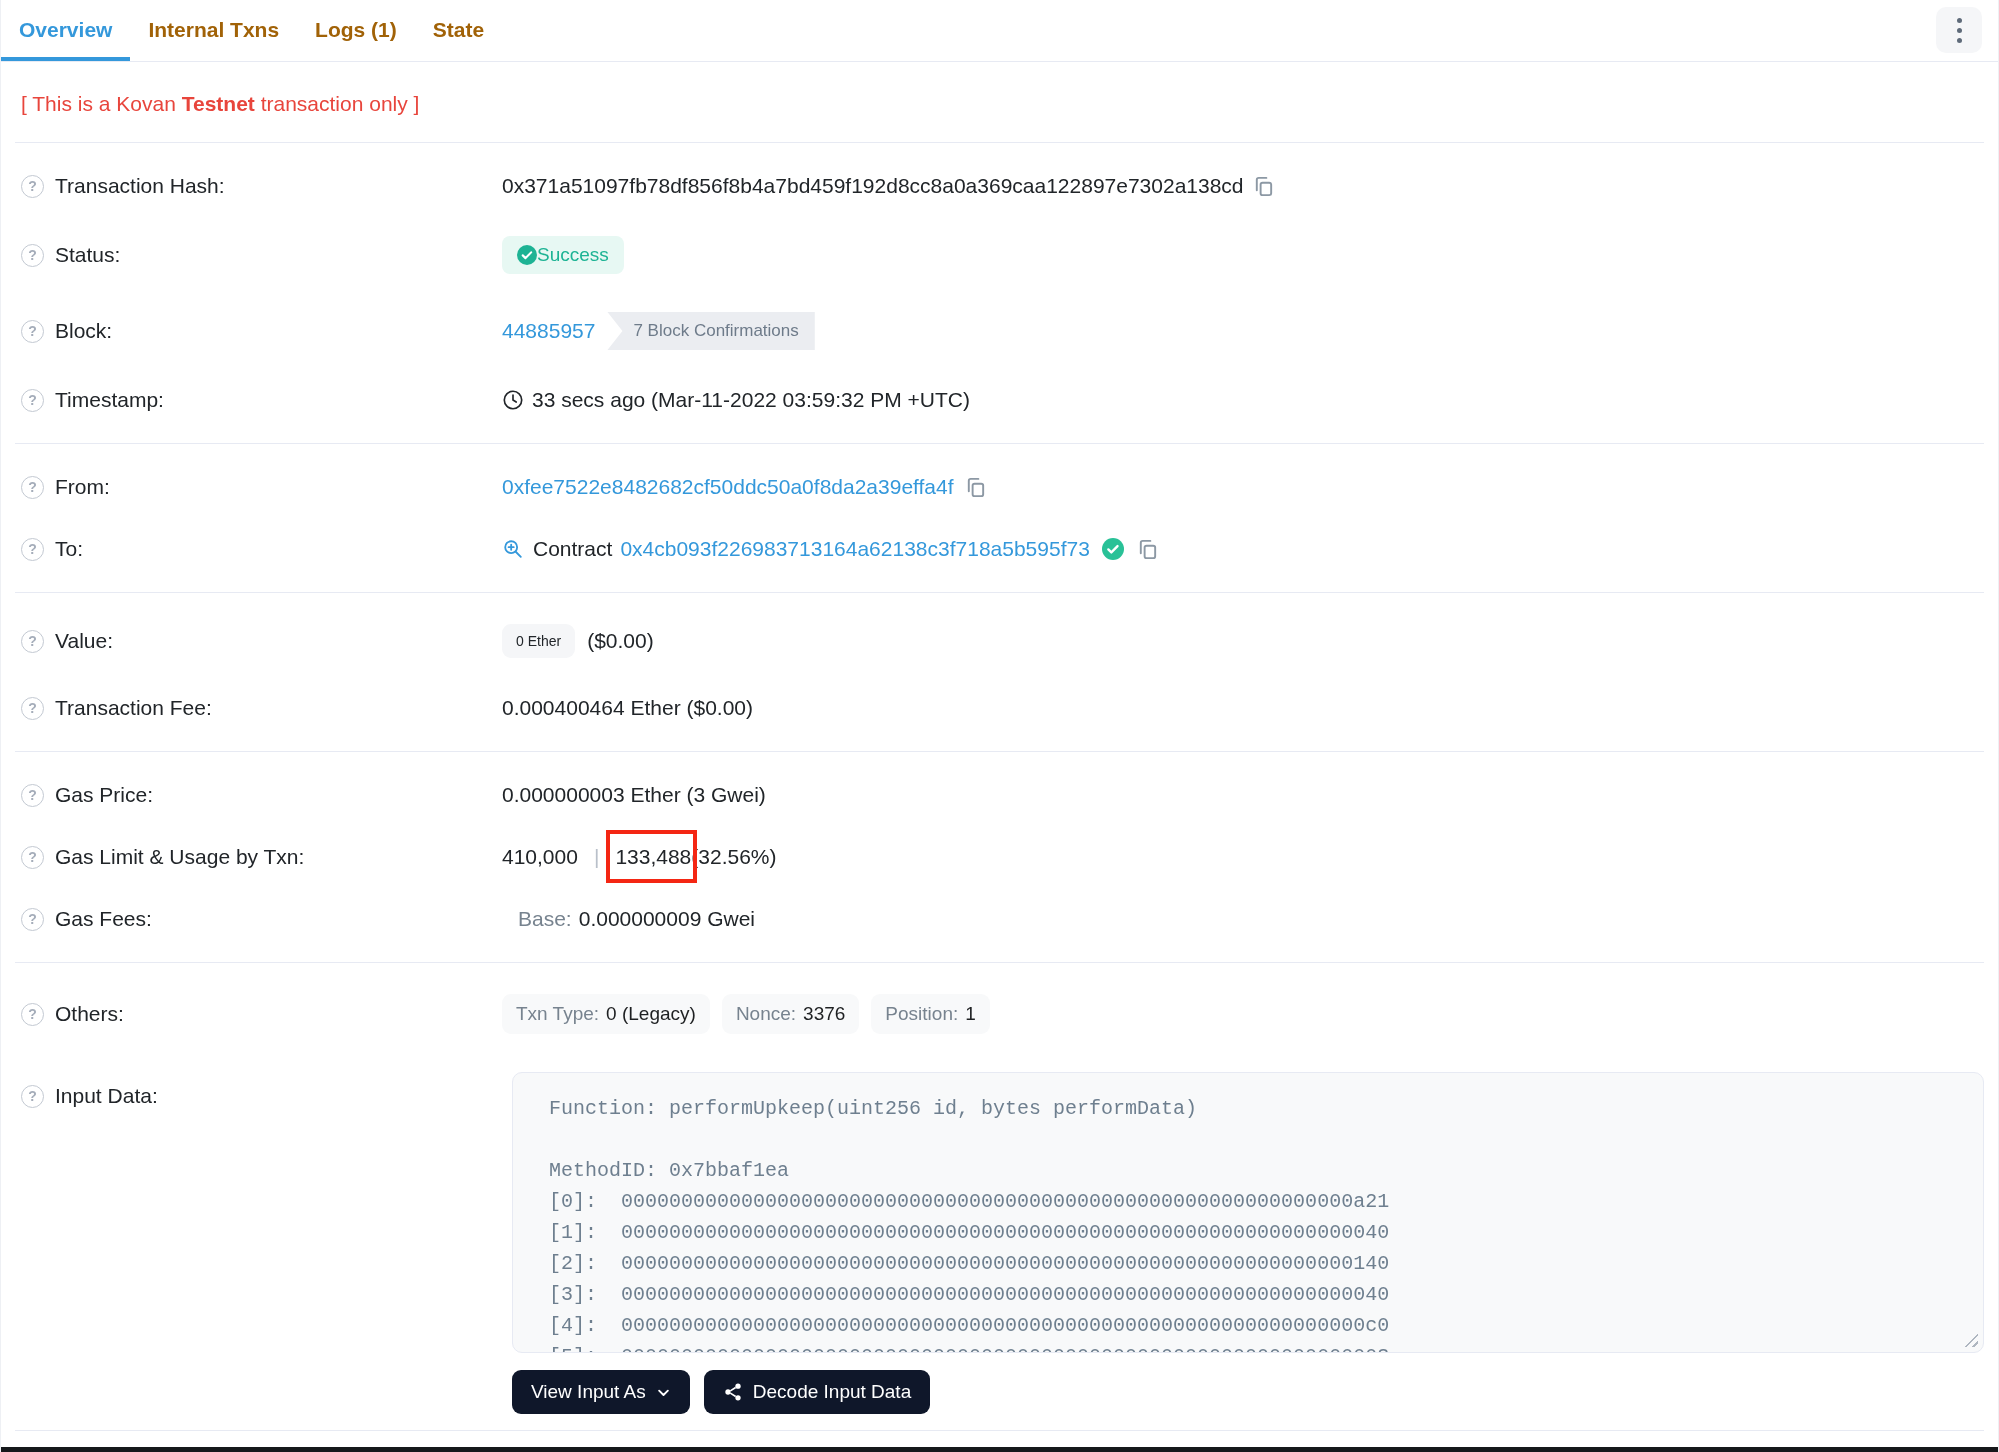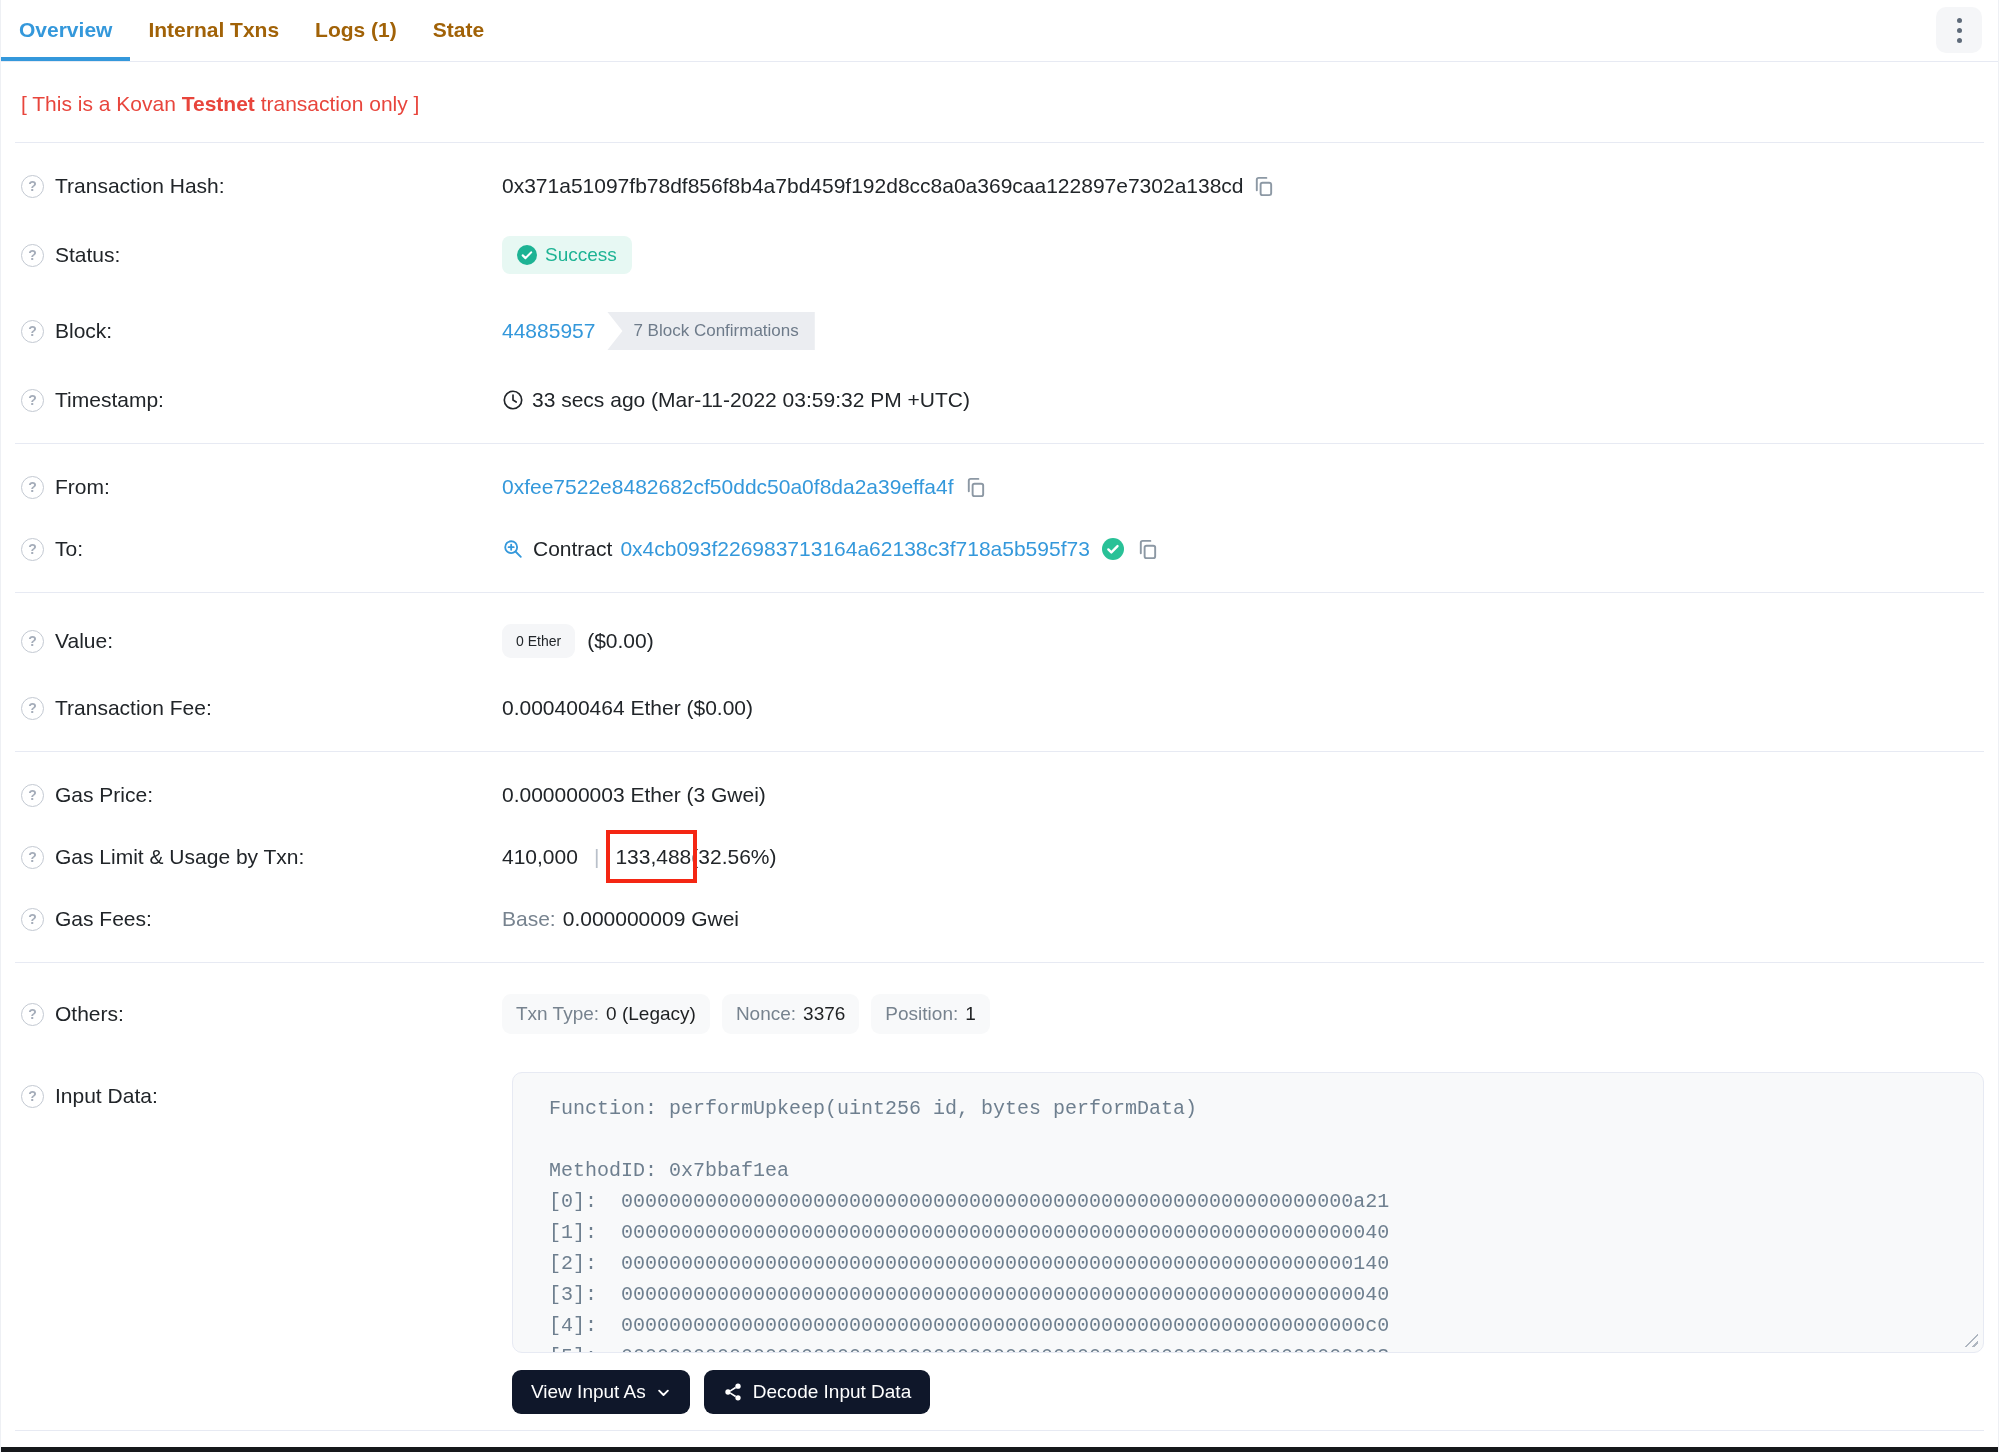--- a/index.html
+++ b/index.html
@@ -56,21 +56,21 @@
   .q-icon {
     width: 23px; height: 23px; flex: none; border: 1.5px solid #c3c9d2;
     border-radius: 50%; color: #a5adba; font-size: 14px; font-weight: 700;
     display: inline-flex; align-items: center; justify-content: center; cursor: pointer;
   }
   a.link { color: #3498db; text-decoration: none; cursor: pointer; }
   .icon-btn { background: none; border: none; cursor: pointer; display: inline-flex; align-items: center; }
   .ml8 { margin-left: 8px; } .ml10 { margin-left: 10px; } .ml12 { margin-left: 12px; }
   
   .badge-success {
-    display: inline-flex; align-items: center; gap: 8px;
+    display: inline-flex; align-items: center; gap: 0;
     background: #e7f8f3; color: #1db394; font-size: 19px;
     padding: 8px 15px; border-radius: 8px;
   }
   .badge-confirm {
     display: inline-flex; align-items: center;
     background: #ebedf1; color: #6e7b8a; font-size: 17px;
     padding: 9px 16px 9px 26px; margin-left: 12px;
     clip-path: polygon(0 0, 100% 0, 100% 100%, 0 100%, 15px 50%);
   }
   .badge-gray {
@@ -81,21 +81,21 @@
   .badge-kv .k { color: #77838f; margin-right: 7px; }
   .badge-kv .v { color: #1e2022; }
   
   .sep-bar { color: #b9c0ca; padding: 0 16px; }
   .gas-used-wrap { position: relative; display: inline-block; }
   .red-annotation {
     position: absolute; left: -9px; right: -6px; top: -15px; bottom: -14px;
     border: 4px solid #f42613; pointer-events: none;
   }
   .pct { margin-left: 0; }
-  .base-label { color: #77838f; margin-right: 7px; }
+  .base-label { color: #77838f; margin-right: 7px; margin-left: 16px; }
   
   .input-box {
     position: relative; background: #f8f9fa; border: 1px solid #e7eaf3;
     border-radius: 10px; height: 281px; overflow: hidden;
     padding: 20px 20px 0 36px; margin-left: 10px;
   }
   .input-box pre {
     font-family: "Liberation Mono", "DejaVu Sans Mono", monospace;
     font-size: 20px; line-height: 31px; color: #6e7f8f; white-space: pre;
   }

